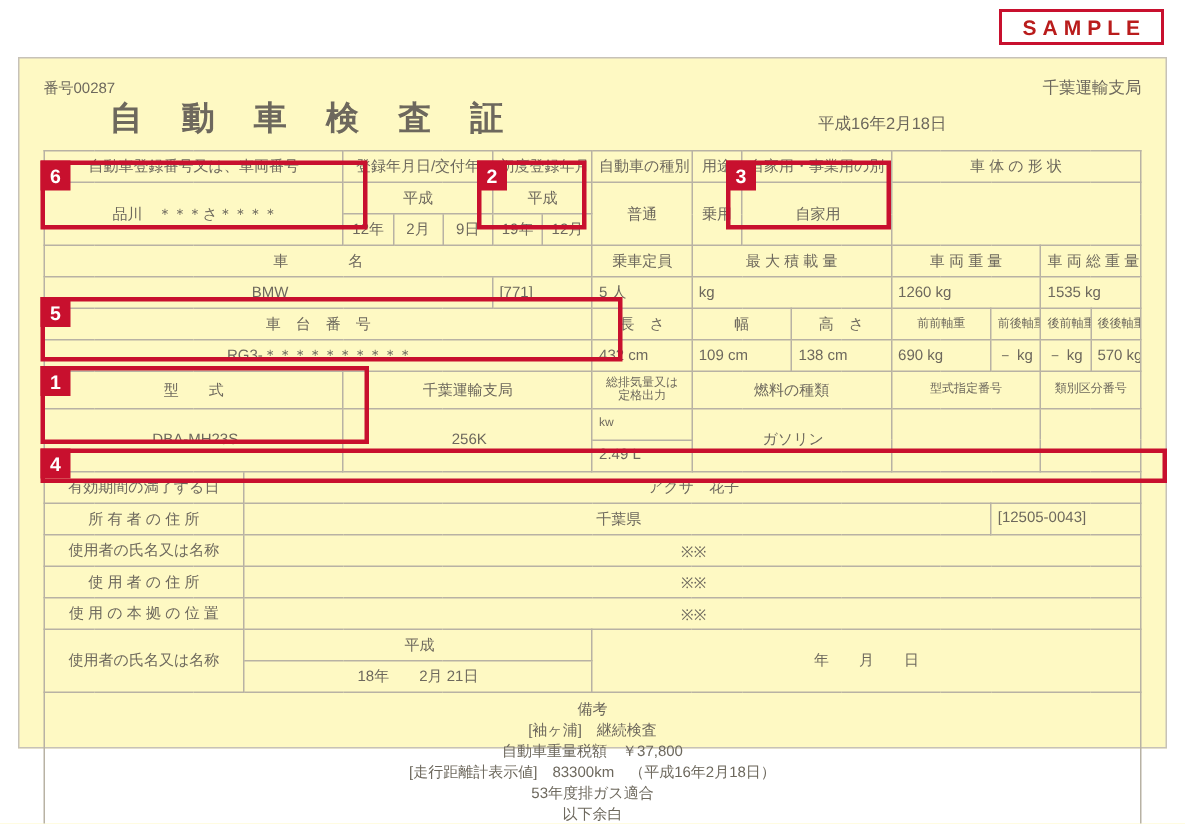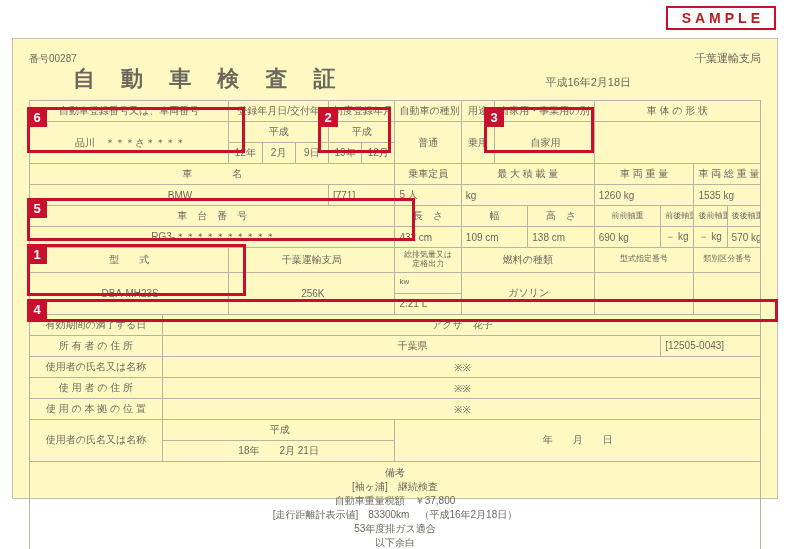--- a/index.html
+++ b/index.html
@@ -196,21 +196,21 @@
       </tr>
       <tr>
         <td colspan="6" rowspan="2" class="left">DBA-MH23S</td>
         <td colspan="5" rowspan="2" class="left">256K</td>
         <td colspan="2" class="right small">kw</td>
         <td colspan="4" rowspan="2" class="left">ガソリン</td>
         <td colspan="3" rowspan="2"></td>
         <td colspan="2" rowspan="2"></td>
       </tr>
       <tr>
-        <td colspan="2" class="right">2.21 L</td>
+        <td colspan="2" class="right">2.49 L</td>
       </tr>
 
       <tr>
         <td colspan="4">有効期間の満了する日</td>
         <td colspan="18" class="left">アクサ　花子</td>
       </tr>
       <tr>
         <td colspan="4">所 有 者 の 住 所</td>
         <td colspan="15" class="left">千葉県</td>
         <td colspan="3" class="right">[12505-0043]</td>

